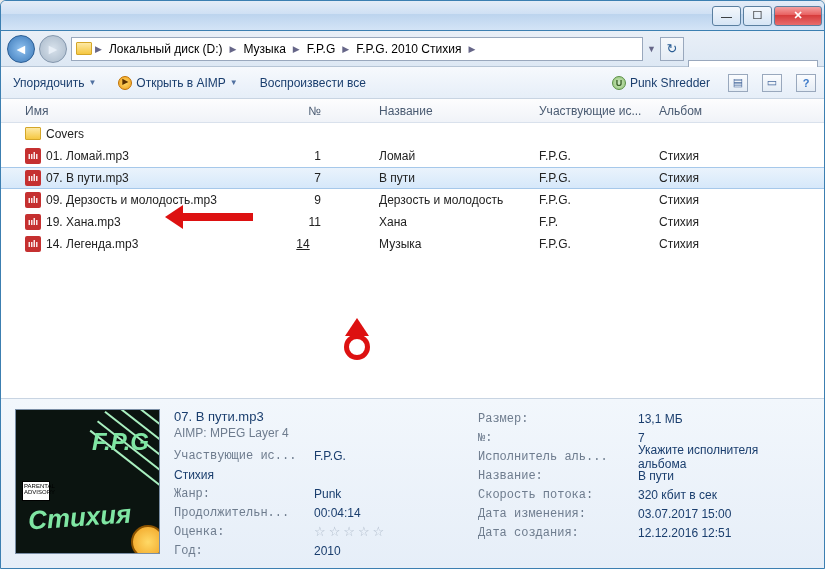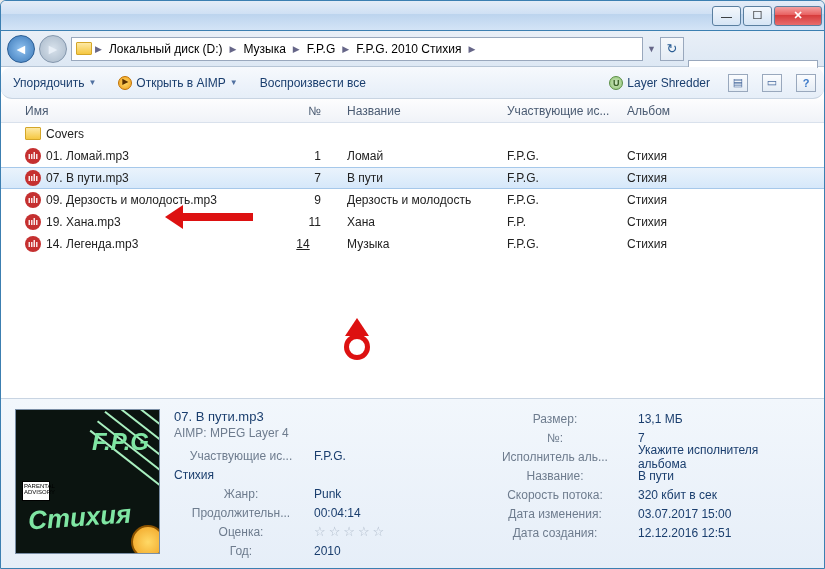--- a/index.html
+++ b/index.html
@@ -10,58 +10,58 @@
 .winbtn.close { width: 48px; background: linear-gradient(#f3a0a0,#e85f5f 45%,#d63c3c 46%,#e86c6c); color: #fff; font-weight: bold; }
 .navbar { height: 36px; background: linear-gradient(#e9eff7,#dde8f4); display: flex; align-items: center; padding: 4px 6px; gap: 4px; border-bottom: 1px solid #b6c5d6; }
 .navbtn { width: 28px; height: 28px; border-radius: 50%; background: radial-gradient(#8fc1f0,#3b78b8); border: 1px solid #2a5d94; display: flex; align-items: center; justify-content: center; color: #fff; font-size: 14px; }
 .navbtn.fwd { background: radial-gradient(#d8e2ec,#a8b8c9); border-color: #8497ad; color: #e8eff7; }
 .addressbar { flex: 1; height: 24px; background: #fff; border: 1px solid #99a8bd; display: flex; align-items: center; padding: 0 4px; gap: 3px; }
 .crumb { display: flex; align-items: center; gap: 2px; padding: 1px 4px; }
 .crumb-sep { color: #668; font-size: 9px; }
 .foldicon { width: 16px; height: 13px; background: linear-gradient(#fde9a5,#f5c741); border: 1px solid #d4a628; border-radius: 1px; }
 .searchbox { width: 130px; height: 24px; background: #fff; border: 1px solid #99a8bd; display: flex; align-items: center; padding: 0 4px; color: #888; font-style: italic; margin-top: 47px; }
 .refresh { width: 24px; height: 24px; border: 1px solid #99a8bd; background: linear-gradient(#f6f8fb,#e4ecf5); display: flex; align-items: center; justify-content: center; color: #2a5d94; font-size: 13px; }
-.toolbar { height: 32px; background: linear-gradient(#f6f9fd,#e6eef8); border-bottom: 1px solid #c8d4e2; display: flex; align-items: center; padding: 0 8px; gap: 14px; border-radius: 11px; }
+.toolbar { height: 32px; background: linear-gradient(#f6f9fd,#e6eef8); border-bottom: 1px solid #c8d4e2; display: flex; align-items: center; padding: 0 8px; gap: 14px; }
 .toolitem { display: flex; align-items: center; gap: 4px; color: #1a3e6e; padding: 2px 4px; }
 .toolitem .drop { font-size: 8px; color: #5070a0; }
 .aimp-icon { width: 14px; height: 14px; border-radius: 50%; background: radial-gradient(#ffd966,#f0a020); border: 1px solid #c07000; display: inline-block; position: relative; }
 .aimp-icon::after { content: "▶"; position: absolute; left: 3px; top: 0; font-size: 8px; color: #5a3000; }
 .fileshred-icon { width: 14px; height: 14px; border-radius: 50%; background: radial-gradient(#cfe8c5,#8fc270); border: 1px solid #5a8f45; display: inline-flex; align-items: center; justify-content: center; color: #3a6028; font-size: 9px; font-weight: bold; }
 .ticon { width: 20px; height: 18px; border: 1px solid #99a8bd; background: linear-gradient(#fbfcfe,#e4ecf5); display: flex; align-items: center; justify-content: center; color: #4a6b9e; font-size: 11px; }
 .spacer { flex: 1; }
 .colheader { height: 24px; background: linear-gradient(#fdfdfe,#f0f3f8); border-bottom: 1px solid #d9e1ec; display: flex; align-items: center; padding-left: 18px; color: #4a5b72; }
 .col { padding: 0 6px; }
-.c1 { width: 260px; } .c2 { width: 62px; text-align: right; padding-right: 20px; } .c3 { width: 160px; } .c4 { width: 120px; } .c5 { width: 100px; }
+.c1 { width: 260px; } .c2 { width: 62px; text-align: right; padding-right: 20px; } .c3 { width: 160px; margin-left: 32px; } .c4 { width: 120px; } .c5 { width: 100px; }
 .filelist { flex: 1; background: #fff; overflow: hidden; }
 .row { height: 22px; display: flex; align-items: center; padding-left: 18px; }
 .row.selected { background: linear-gradient(#eaf3fc,#d6e8fa); border: 1px solid #a6c8ea; border-left: none; border-right: none; }
 .ficon { width: 16px; height: 16px; margin-right: 5px; display: flex; align-items: center; justify-content: center; font-size: 9px; font-weight: bold; }
 .folder-i { background: linear-gradient(#fde9a5,#f5c741); border: 1px solid #d4a628; border-radius: 1px; width: 16px; height: 13px; }
-.mp3-i { background: #c53030; color: #fff; border-radius: 8px; width: 16px; height: 16px; }
+.mp3-i { background: #c53030; color: #fff; border-radius: 2px; width: 16px; height: 16px; }
 .cell { padding: 0 6px; overflow: hidden; white-space: nowrap; color: #222; }
 .red-arrow { position: absolute; display: flex; align-items: center; }
 .arrow-h { left: 165px; top: 205px; }
 .arrow-h .shaft { width: 70px; height: 8px; background: #d11; }
 .arrow-h .head { width: 0; height: 0; border-right: 18px solid #d11; border-top: 12px solid transparent; border-bottom: 12px solid transparent; }
 .arrow-v { left: 344px; top: 318px; flex-direction: column-reverse; }
 .arrow-v .head { width: 0; height: 0; border-bottom: 18px solid #d11; border-left: 12px solid transparent; border-right: 12px solid transparent; }
 .arrow-v .ring { width: 26px; height: 26px; border: 5px solid #d11; border-radius: 50%; margin-top: -2px; }
 .details { height: 170px; border-top: 1px solid #c8d4e2; background: linear-gradient(#f2f7fc,#e6eef8); display: flex; padding: 10px 14px; gap: 14px; position: relative; }
 .thumb { width: 145px; height: 145px; background: #0b1410; border: 1px solid #7a8ea5; position: relative; overflow: hidden; }
 .thumb-txt1 { position: absolute; right: 10px; top: 18px; color: #7fe6a3; font-size: 24px; font-weight: bold; font-style: italic; }
 .thumb-txt2 { position: absolute; left: 12px; bottom: 20px; color: #7fe6a3; font-size: 26px; font-weight: bold; font-style: italic; transform: rotate(-4deg); }
 .thumb-adv { position: absolute; left: 6px; bottom: 52px; width: 28px; height: 20px; background: #fff; border: 1px solid #000; font-size: 6px; line-height: 6px; padding: 1px; color: #000; }
 .thumb-aimp { position: absolute; right: -6px; bottom: -6px; width: 34px; height: 34px; border-radius: 50%; background: radial-gradient(#ffd966,#f0a020); border: 2px solid #8a5200; }
 .thumb-scr { position: absolute; left: 50%; top: 35%; width: 160px; height: 2px; background: #a9f0c0; transform: rotate(38deg); box-shadow: 0 12px 0 #a9f0c0, 0 -12px 0 #a9f0c0, 0 24px 0 #a9f0c0, 0 -24px 0 #a9f0c0; }
 .meta-left { flex: 0 0 290px; }
 .meta-right { flex: 1; }
 .meta-title { font-size: 13px; color: #1a3e6e; margin-bottom: 2px; }
 .meta-sub { color: #6e7c8e; margin-bottom: 6px; }
 .meta-row { display: flex; height: 19px; align-items: center; }
-.meta-lbl { color: #6e7c8e; text-align: center; padding-right: 6px; }
+.meta-lbl { color: #6e7c8e; text-align: left; padding-right: 6px; font-family: Liberation Mono, monospace; }
 .meta-val { color: #1a3e6e; }
 .ml1 { width: 140px; } .ml2 { width: 160px; }
 .stars { color: #b0bccb; letter-spacing: 3px; font-size: 13px; }
 .container { position: relative; }
 </style>
 </head>
 <body>
 <div class="container">
 
 <div class="window">
@@ -110,21 +110,21 @@
           <span class="aimp-icon"></span>
           <span>Открыть в AIMP</span>
           <span class="drop">▼</span>
         </div>
     <div class="toolitem">
           <span>Воспроизвести все</span>
         </div>
     <div class="spacer"></div>
     <div class="toolitem">
           <span class="fileshred-icon">U</span>
-          <span>Layer Shredder</span>
+          <span>Punk Shredder</span>
         </div>
     <div class="ticon">▤</div>
     <div class="ticon">▭</div>
     <div class="ticon" style="color:#3a78c8;font-weight:bold;">?</div>
   </div>
 
   <div class="colheader">
     <div class="col c1">Имя</div>
     <div class="col c2">№</div>
     <div class="col c3">Название</div>

